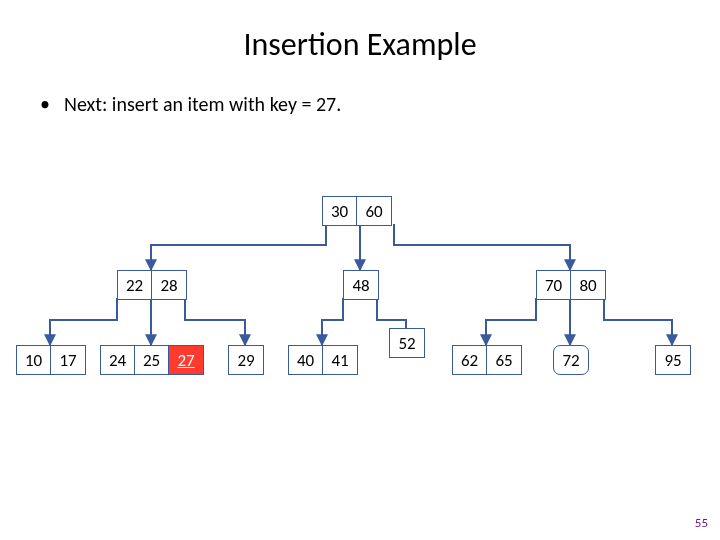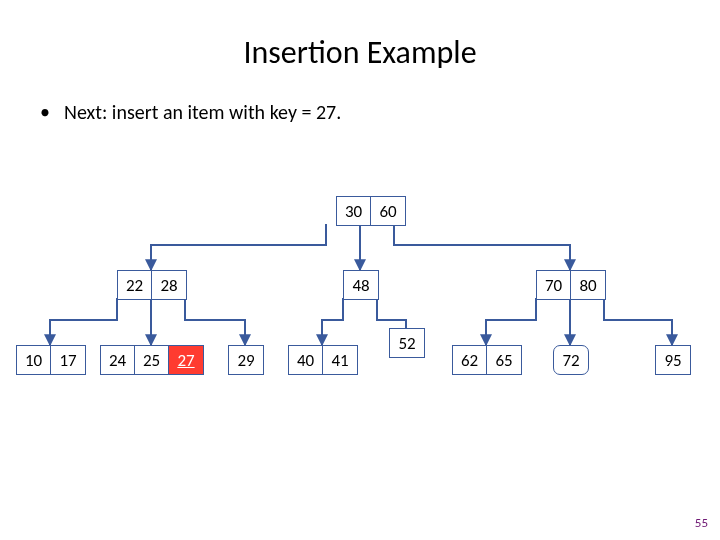--- a/index.html
+++ b/index.html
@@ -8,21 +8,21 @@
     width: 720px;
     height: 540px;
     background: #fff;
     font-family: Calibri, Arial, sans-serif;
     position: relative;
     overflow: hidden;
   }
   .title {
     text-align: center;
     font-size: 32px;
-    padding-top: 33px;
+    padding-top: 25px;
     color: #000;
   }
   .bullet-row {
     display: flex;
     align-items: baseline;
     margin: 28px 0 0 40px;
     font-size: 20px;
   }
   .bullet { margin-right: 14px; }
   .diagram {
@@ -98,21 +98,21 @@
   <polyline points="185,298 185,320 245,320 245,345" fill="none" stroke="#3a5a9c" stroke-width="2" marker-end="url(#arr)"></polyline>
 
   <polyline points="343,298 343,320 322,320 322,345" fill="none" stroke="#3a5a9c" stroke-width="2" marker-end="url(#arr)"></polyline>
   <polyline points="377,298 377,320 406,320 406,345" fill="none" stroke="#3a5a9c" stroke-width="2" marker-end="url(#arr)"></polyline>
 
   <polyline points="536,298 536,320 486,320 486,345" fill="none" stroke="#3a5a9c" stroke-width="2" marker-end="url(#arr)"></polyline>
   <polyline points="570,298 570,320 570,345" fill="none" stroke="#3a5a9c" stroke-width="2" marker-end="url(#arr)"></polyline>
   <polyline points="604,298 604,320 672,320 672,345" fill="none" stroke="#3a5a9c" stroke-width="2" marker-end="url(#arr)"></polyline>
 </svg>
 
-<div class="node" style="left:336px;top:196px;">
+<div class="node" style="left:322px;top:196px;">
   <div class="cell">30</div>
   <div class="cell">60</div>
 </div>
 
 <div class="node" style="left:117px;top:270px;">
   <div class="cell">22</div>
   <div class="cell">28</div>
 </div>
 <div class="node" style="left:343px;top:270px;">
   <div class="cell">48</div>

